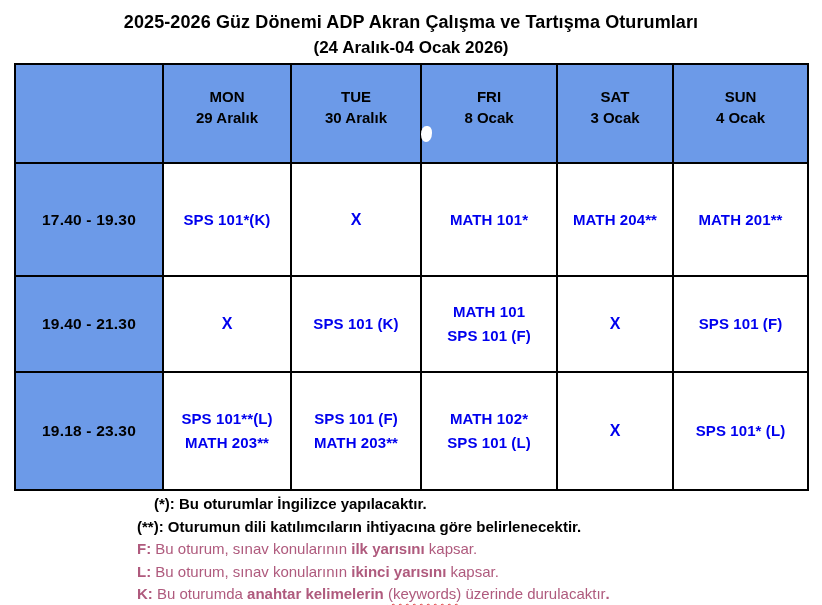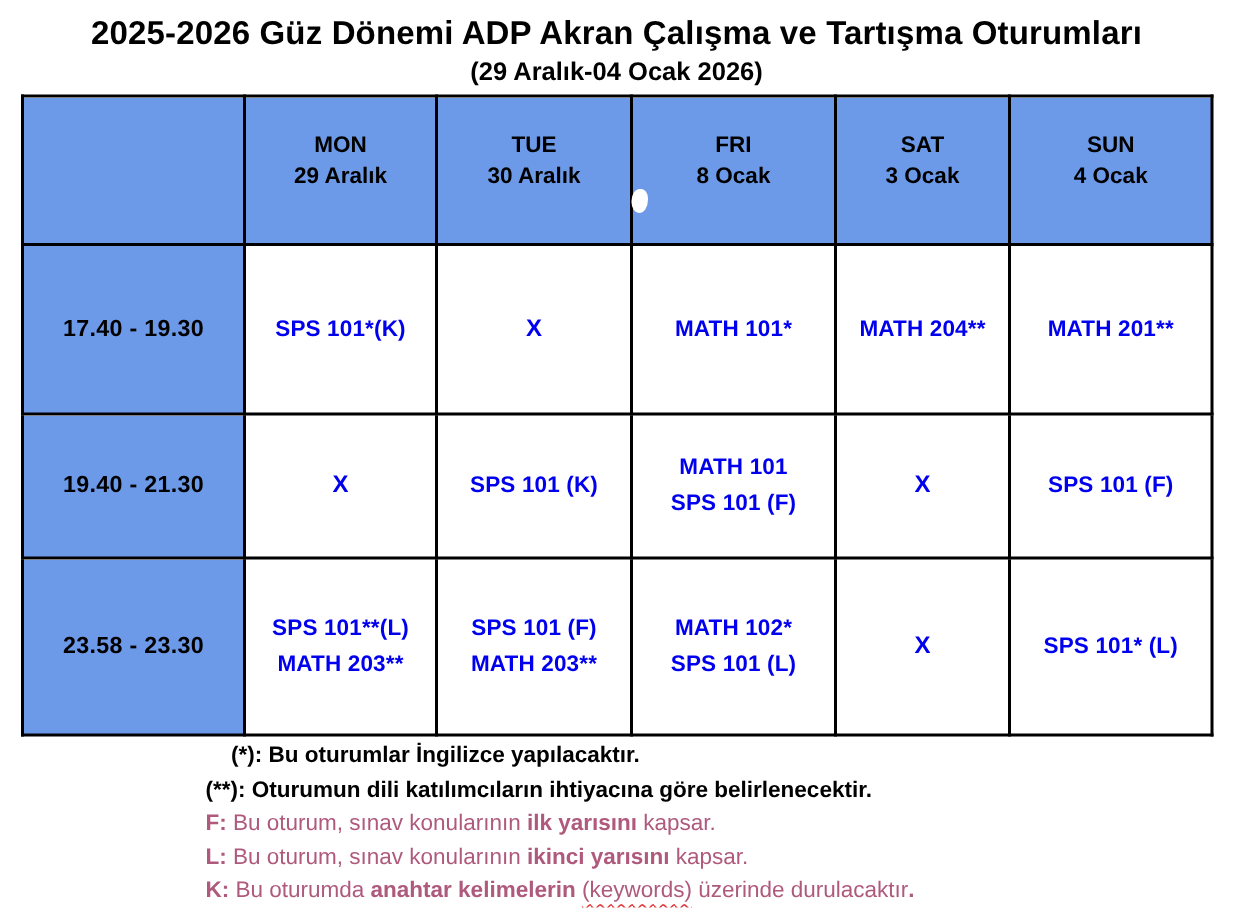--- a/index.html
+++ b/index.html
@@ -7,21 +7,21 @@
     --link:#0000EE;
     --rose:#AF5A7D;
     --ink:#000000;
   }
   html,body{margin:0;padding:0;}
   body{
     width:822px;height:605px;position:relative;background:#ffffff;
     font-family:"Liberation Sans",sans-serif;color:#000;overflow:hidden;
   }
   .title{ text-align:center; padding-top:9px; font-weight:bold; }
-  .title .t1{ font-size:22px; line-height:26px; letter-spacing:.1px; }
+  .title .t1{ font-size:18px; line-height:26px; letter-spacing:.1px; }
   .title .t2{ font-size:17px; line-height:25px; }
 
   table.sched{
     position:absolute; left:14px; top:63px;
     border-collapse:collapse; table-layout:fixed; width:793px;
   }
   table.sched th, table.sched td{
     border:2px solid #000; padding:0; text-align:center; vertical-align:middle;
     overflow:hidden;
   }
@@ -55,21 +55,21 @@
   .smudge{
     position:absolute; left:421px; top:126px; width:11px; height:16px;
     background:#fff; border-radius:50% 40% 55% 45%;
   }
 </style>
 </head>
 <body>
 
 <div class="title">
   <div class="t1">2025-2026 Güz Dönemi ADP Akran Çalışma ve Tartışma Oturumları</div>
-  <div class="t2">(29 Aralık-04 Ocak 2026)</div>
+  <div class="t2">(24 Aralık-04 Ocak 2026)</div>
 </div>
 
 <table class="sched">
   <colgroup>
     <col style="width:148px">
       <col style="width:128px">
       <col style="width:130px">
     <col style="width:136px">
       <col style="width:116px">
       <col style="width:135px">
@@ -130,21 +130,21 @@
         <td class="slot">
           <div class="cell-line"><span class="session-link">MATH 101</span></div>
           <div class="cell-line"><span class="session-link">SPS 101 (F)</span></div>
         </td>
         <td class="slot"><span class="x-mark">X</span></td>
         <td class="slot">
           <div class="cell-line"><span class="session-link">SPS 101 (F)</span></div>
         </td>
       </tr>
       <tr class="r3">
-        <td class="timecell">23.58 - 23.30</td>
+        <td class="timecell">19.18 - 23.30</td>
         <td class="slot">
           <div class="cell-line"><span class="session-link">SPS 101**(L)</span></div>
           <div class="cell-line"><span class="session-link">MATH 203**</span></div>
         </td>
         <td class="slot">
           <div class="cell-line"><span class="session-link">SPS 101 (F)</span></div>
           <div class="cell-line"><span class="session-link">MATH 203**</span></div>
         </td>
         <td class="slot">
           <div class="cell-line"><span class="session-link">MATH 102*</span></div>

